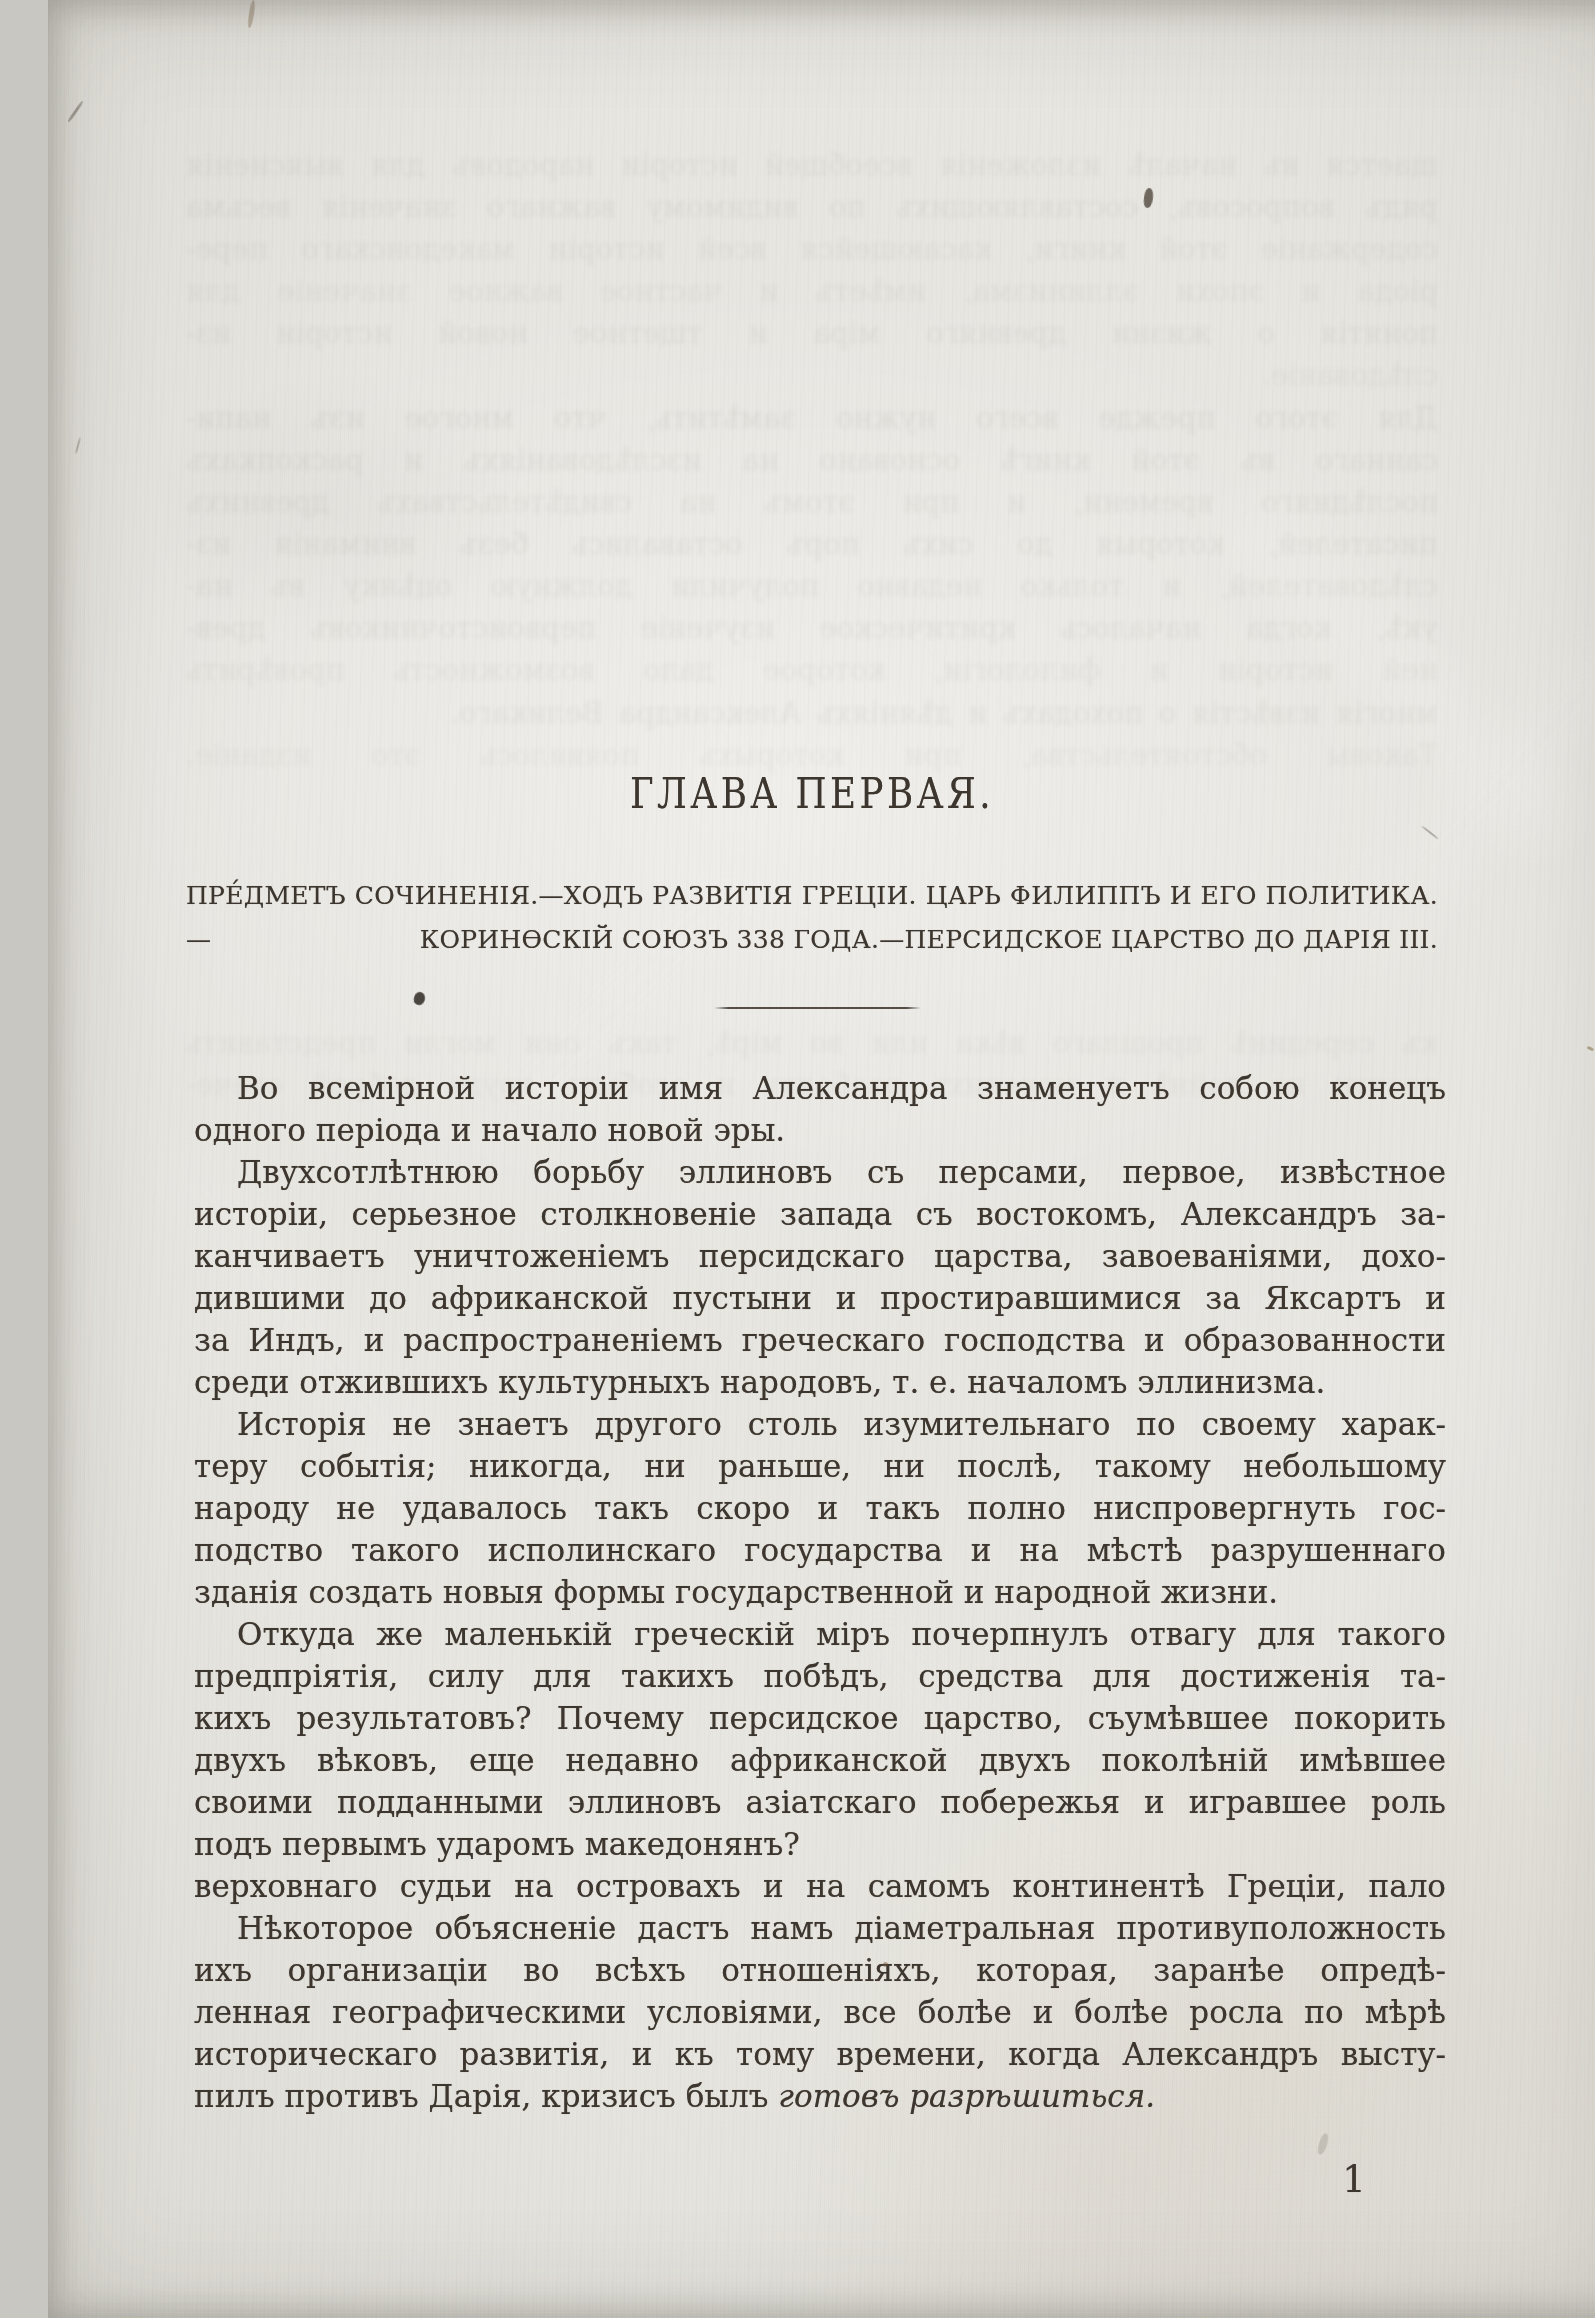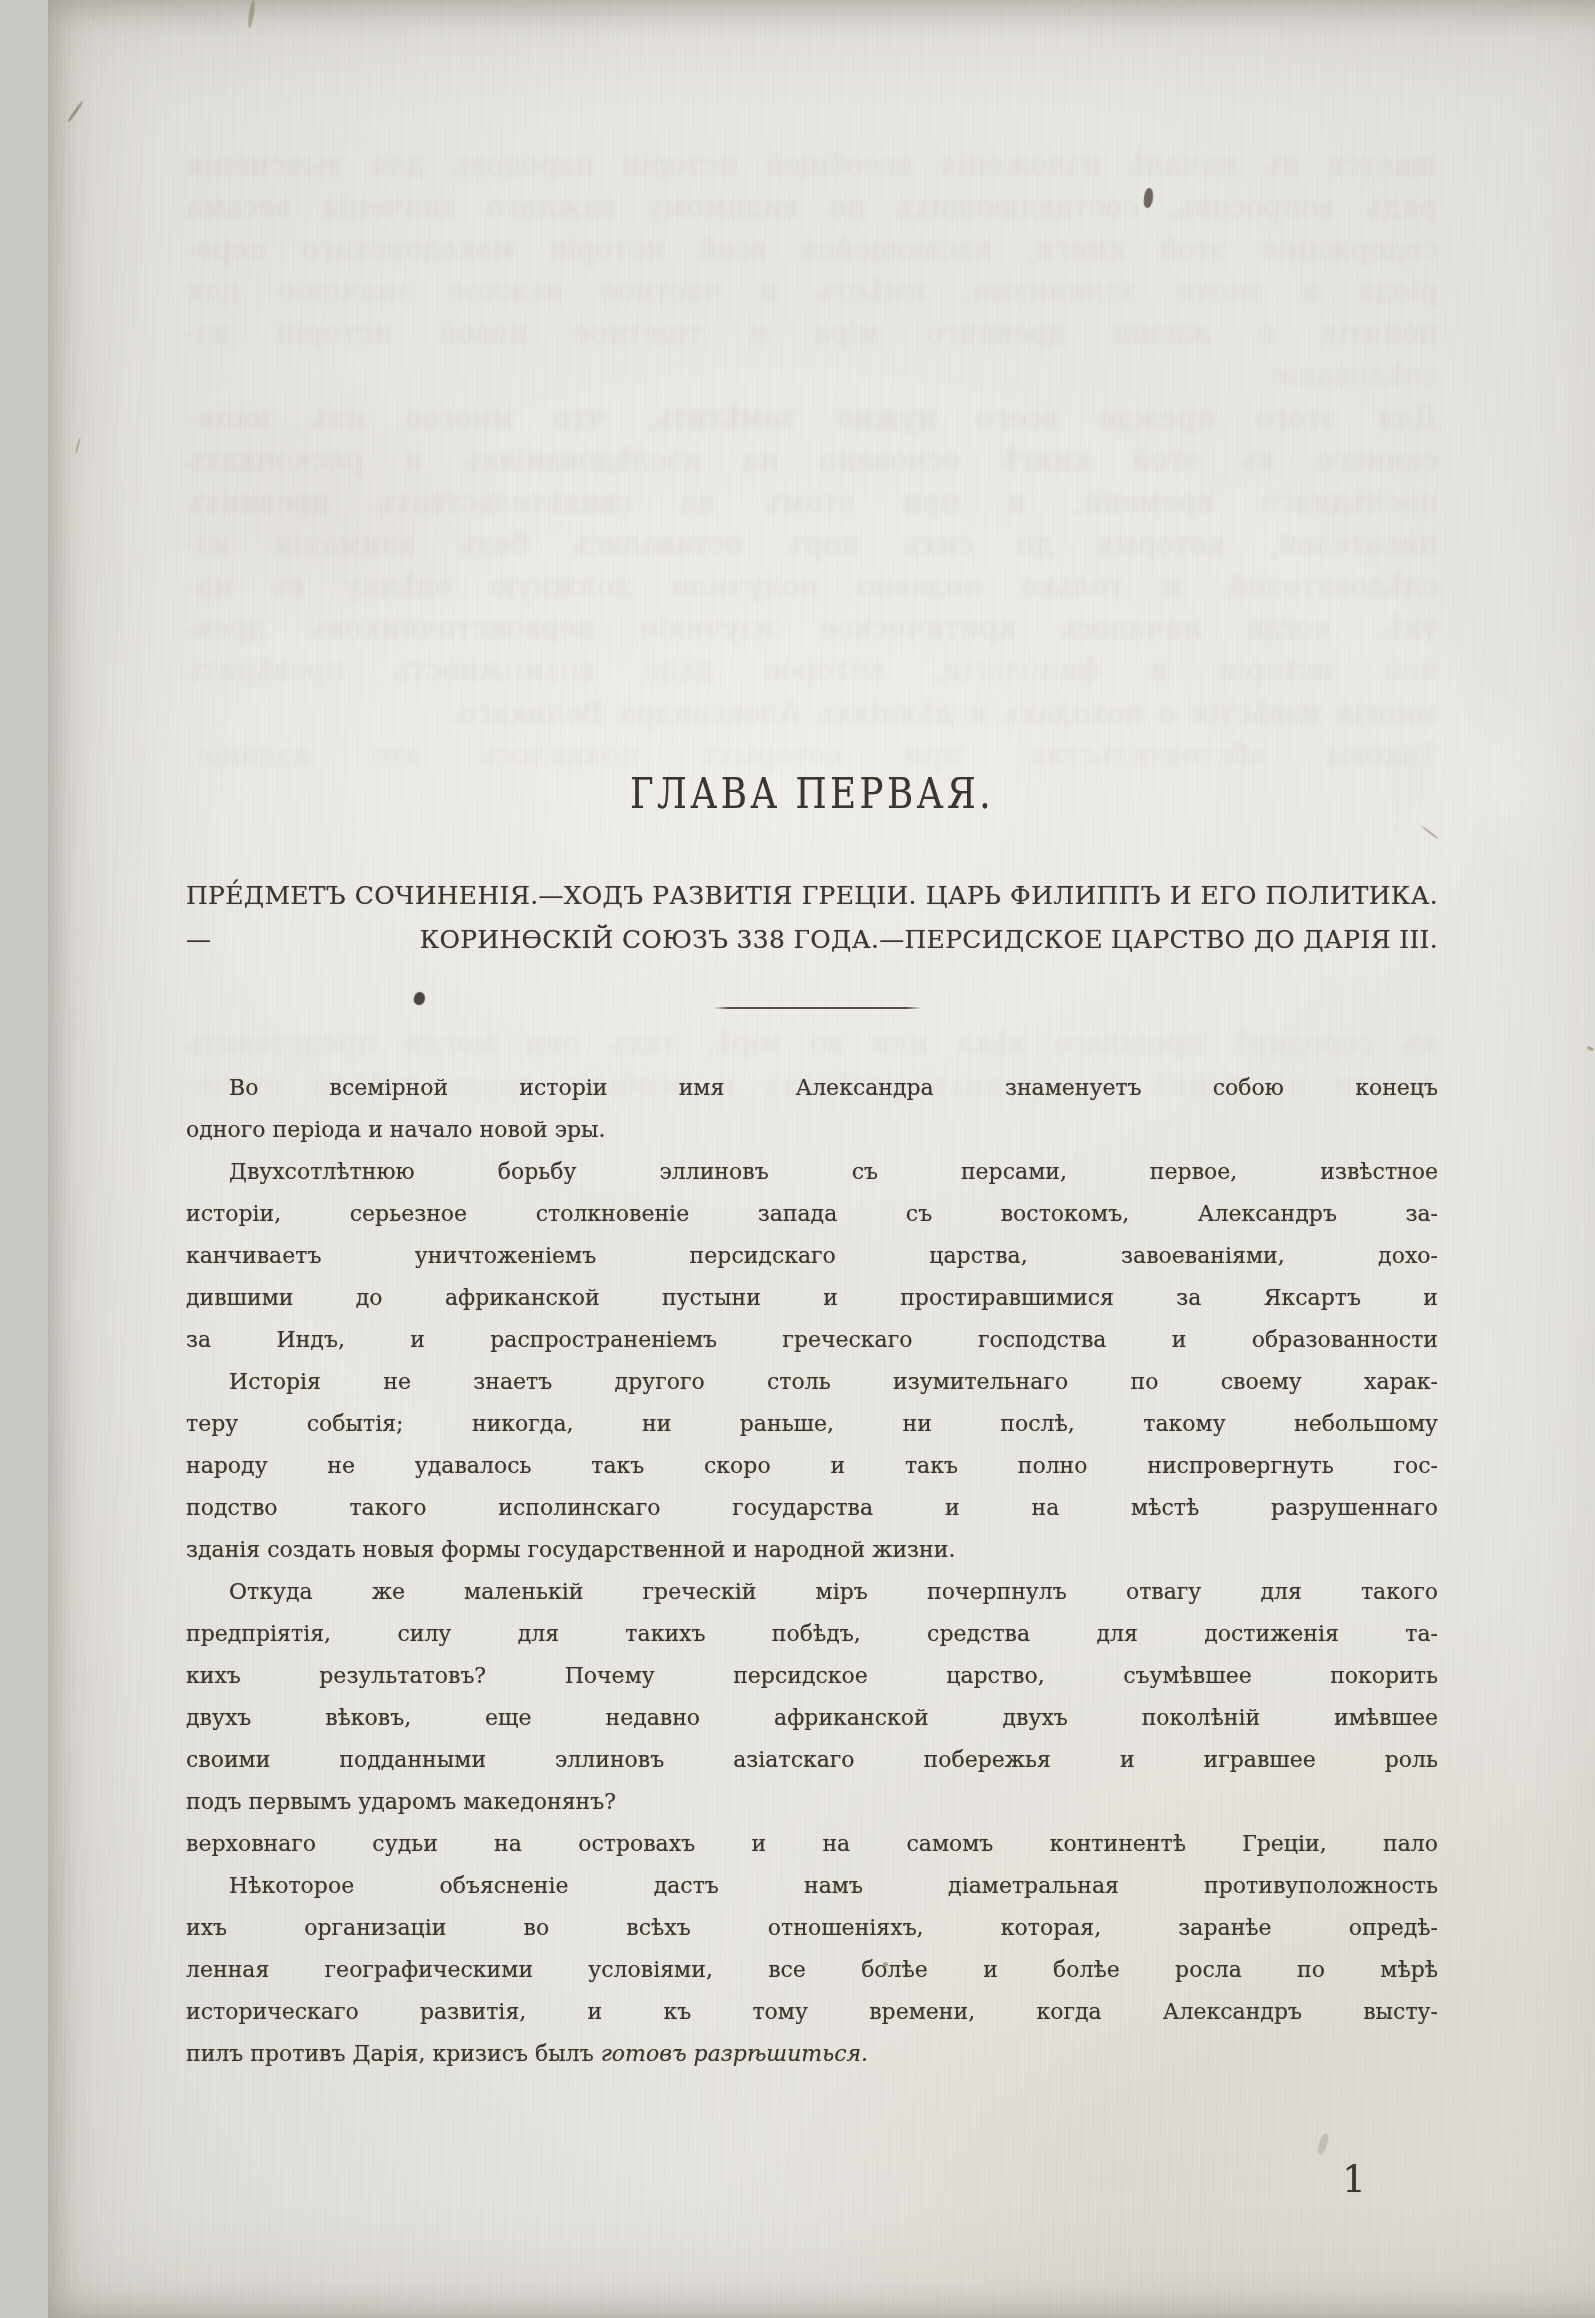--- a/index.html
+++ b/index.html
@@ -65,22 +65,22 @@
   .subtitle .s1{ text-align:justify;text-align-last:justify;height:44px;overflow:visible; }
   .subtitle .s2{ text-align:right;height:44px; }
 
   .rule{
     position:absolute;top:1007px;left:666px;width:207px;height:2px;
     background:linear-gradient(90deg, rgba(58,50,42,0), rgba(58,50,42,.85) 7%, rgba(58,50,42,.85) 93%, rgba(58,50,42,0));
     filter:blur(0.4px);border-radius:1.3px;
   }
 
   .bodytext{
-    position:absolute;top:1067px;left:138px;width:1252px;
-    font-size:22px;line-height:42px;
+    position:absolute;top:1067px;left:146px;width:1252px;
+    font-size:31px;line-height:42px;
   }
   .bodytext .line{ height:42px;text-align:justify;text-align-last:justify; }
   .bodytext .line.open{ text-indent:43px; }
   .bodytext .line.end{ text-align-last:left; }
   .bodytext i{ font-style:italic; }
 
   .pagenum{
     position:absolute;top:2158px;left:1283px;width:46px;
     font-size:37px;text-align:center;
   }
@@ -133,20 +133,21 @@
   <div class="rule"></div>
 
   <div class="bodytext inked" id="paragraphs">
       <div class="line open">Во всемірной исторіи имя Александра знаменуетъ собою конецъ</div>
       <div class="line end">одного періода и начало новой эры.</div>
       <div class="line open">Двухсотлѣтнюю борьбу эллиновъ съ персами, первое, извѣстное</div>
       <div class="line">исторіи, серьезное столкновеніе запада съ востокомъ, Александръ за-</div>
       <div class="line">канчиваетъ уничтоженіемъ персидскаго царства, завоеваніями, дохо-</div>
       <div class="line">дившими до африканской пустыни и простиравшимися за Яксартъ и</div>
       <div class="line">за Индъ, и распространеніемъ греческаго господства и образованности</div>
+      <div class="line end">среди отжившихъ культурныхъ народовъ, т. е. началомъ эллинизма.</div>
       <div class="line open">Исторія не знаетъ другого столь изумительнаго по своему харак-</div>
       <div class="line">теру событія; никогда, ни раньше, ни послѣ, такому небольшому</div>
       <div class="line">народу не удавалось такъ скоро и такъ полно ниспровергнуть гос-</div>
       <div class="line">подство такого исполинскаго государства и на мѣстѣ разрушеннаго</div>
       <div class="line end">зданія создать новыя формы государственной и народной жизни.</div>
       <div class="line open">Откуда же маленькій греческій міръ почерпнулъ отвагу для такого</div>
       <div class="line">предпріятія, силу для такихъ побѣдъ, средства для достиженія та-</div>
       <div class="line">кихъ результатовъ? Почему персидское царство, съумѣвшее покорить</div>
       <div class="line">двухъ вѣковъ, еще недавно африканской двухъ поколѣній имѣвшее</div>
       <div class="line">своими подданными эллиновъ азіатскаго побережья и игравшее роль</div>

